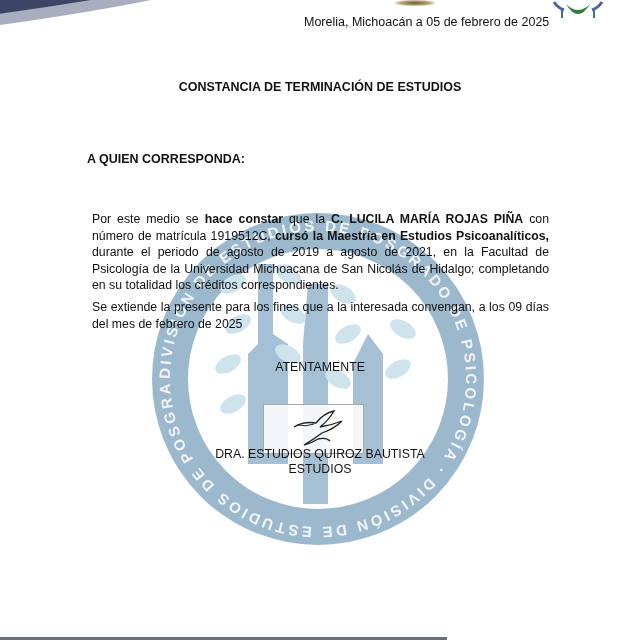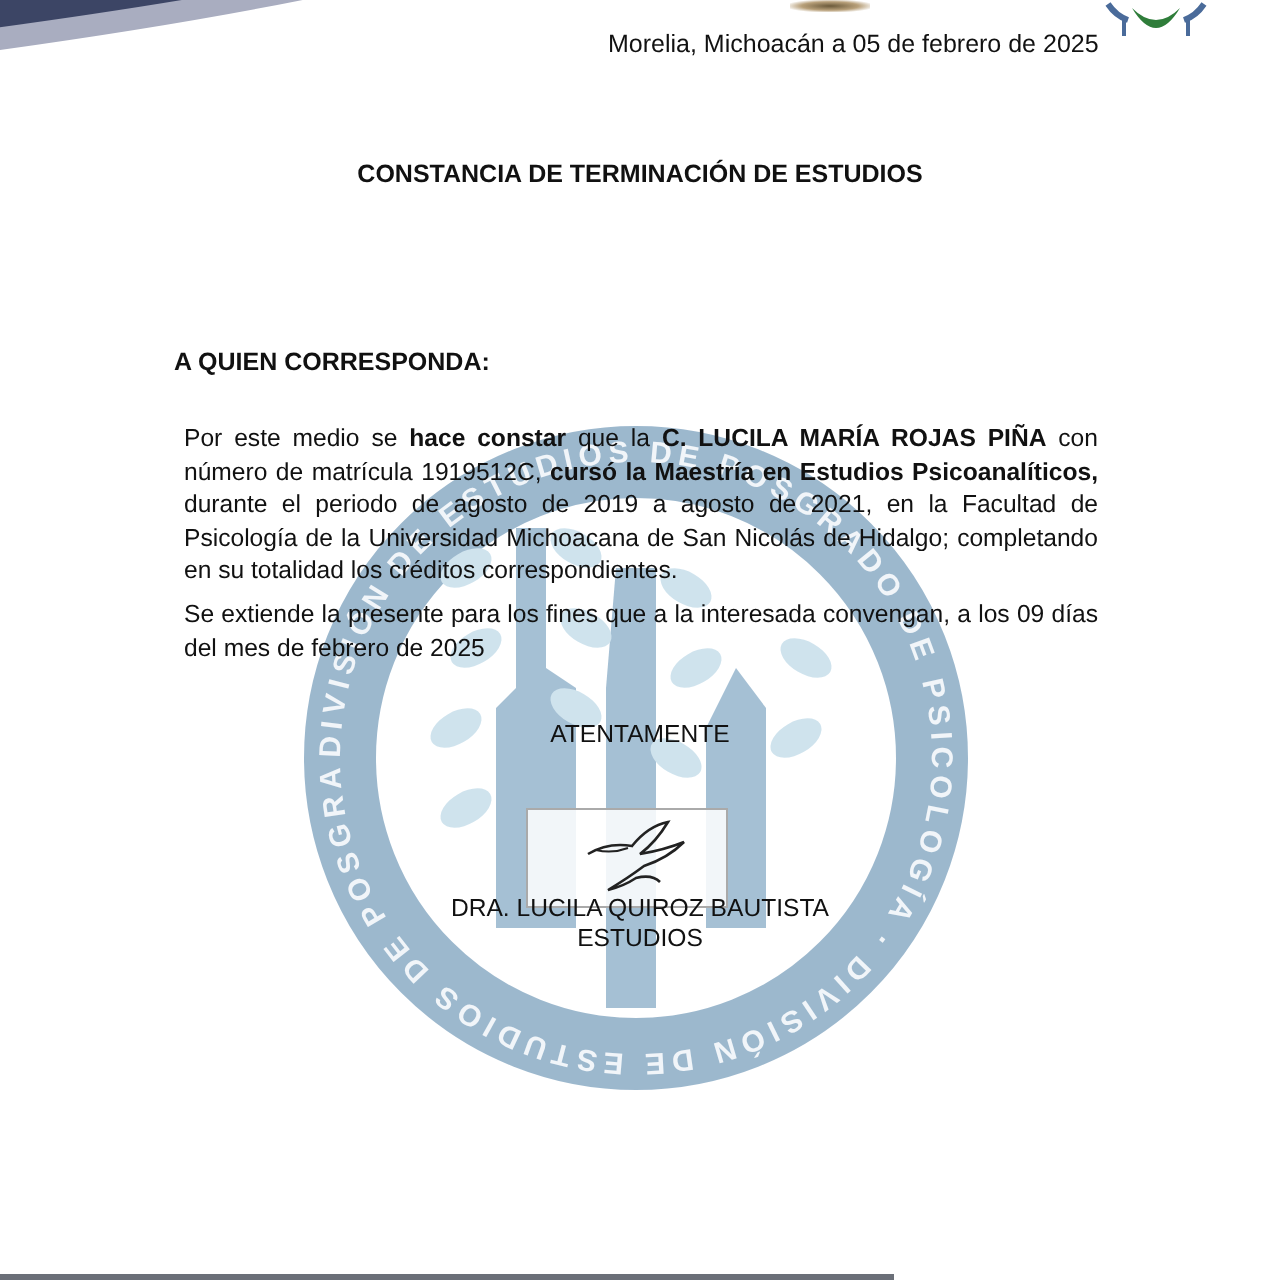--- a/index.html
+++ b/index.html
@@ -4,21 +4,21 @@
 <style>
   html, body { margin:0; padding:0; }
   body { width:640px; height:640px; background:#ffffff; position:relative; overflow:hidden;
          font-family:"Liberation Sans", sans-serif; color:#111; }
   .header-swoosh { position:absolute; left:-20px; top:-30px; width:300px; height:55px; }
   .logo-center { position:absolute; left:395px; top:0; width:40px; height:6px;
                  background:radial-gradient(ellipse at center, #6b5a3a 0%, #b8a07a 50%, rgba(255,255,255,0) 80%); }
   .logo-right { position:absolute; left:548px; top:0; width:60px; height:18px; }
   .date-line { position:absolute; left:304px; top:15px; font-size:12.5px; }
   .title { position:absolute; left:0; width:640px; top:80px; text-align:center; font-weight:bold; font-size:12.5px; }
-  .salutation { position:absolute; left:87px; top:174px; font-weight:bold; font-size:12.5px; }
+  .salutation { position:absolute; left:87px; top:152px; font-weight:bold; font-size:12.5px; }
   .seal { position:absolute; left:138px; top:204px; width:360px; height:350px; opacity:0.55; }
   .body-para { position:absolute; left:92px; width:457px; font-size:12.3px; line-height:16.6px; text-align:justify; }
   .p1 { top:211px; }
   .p2 { top:299px; }
   .b { font-weight:bold; }
   .atentamente { position:absolute; left:0; width:640px; text-align:center; top:360px; font-size:12.3px; }
   .sig-box { position:absolute; left:263px; top:404px; width:99px; height:48px; border:1px solid #aaa; background:rgba(255,255,255,0.85); }
   .signer { position:absolute; left:0; width:640px; text-align:center; top:447px; font-size:12.3px; line-height:15px; }
   .bottom-line { position:absolute; left:0; top:637px; width:447px; height:3px; background:#6b6f78; }
 </style>
@@ -80,17 +80,17 @@
 <div class="atentamente">ATENTAMENTE</div>
 
 <div class="sig-box">
   <svg width="99" height="48" viewBox="0 0 99 48">
     <path d="M30,22 q10,-6 22,-4 q8,-10 18,-12 q-6,10 -14,16 q12,-2 22,-6 q-8,8 -20,12 q-8,6 -18,12 q8,-2 14,-6 q8,-2 12,2" fill="none" stroke="#222" stroke-width="1.3"></path>
     <path d="M34,20 q8,2 16,-1" fill="none" stroke="#222" stroke-width="1"></path>
   </svg>
 </div>
 
 <div class="signer">
-  <div>DRA. LUCILA QUIROZ BAUTISTA</div>
+  <div>DRA. ESTUDIOS QUIROZ BAUTISTA</div>
   <div>ESTUDIOS</div>
 </div>
 
 <div class="bottom-line"></div>
 
 </body></html>

